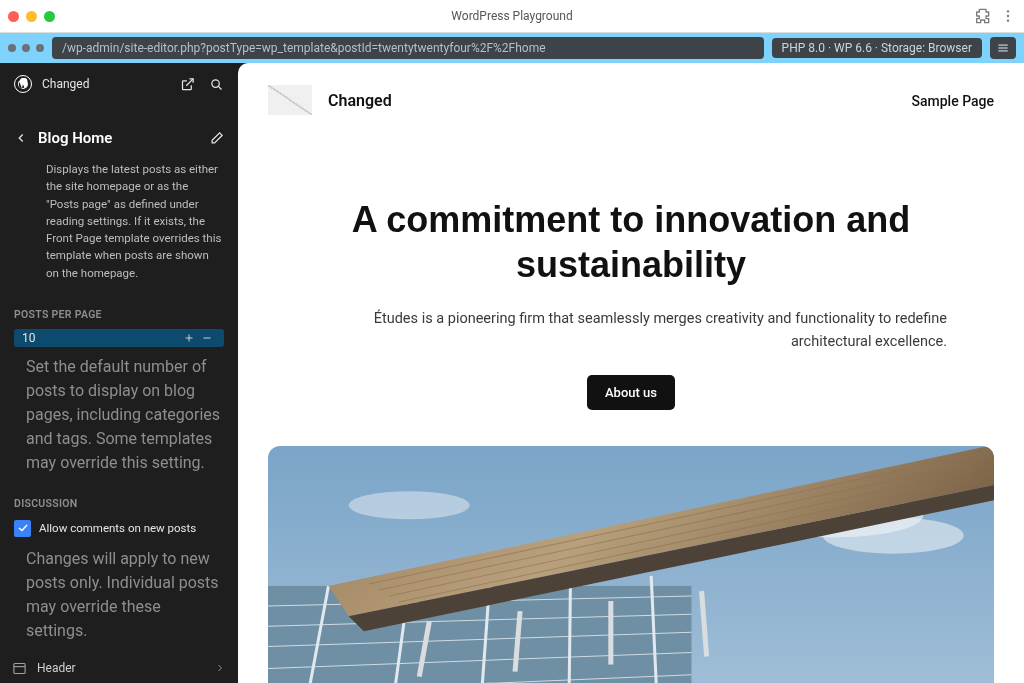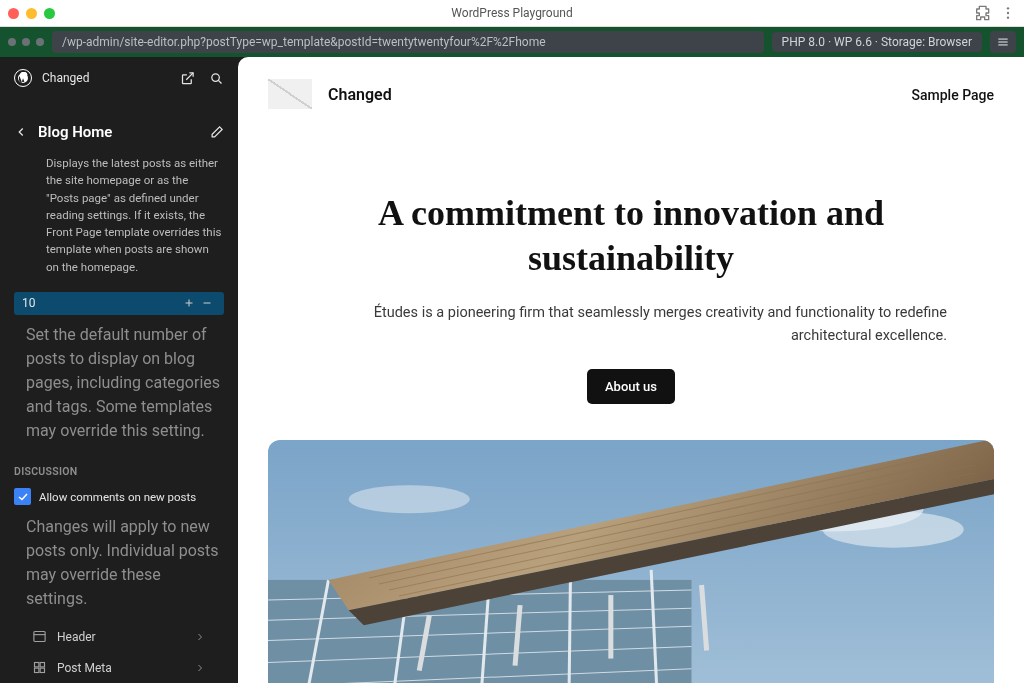--- a/index.html
+++ b/index.html
@@ -6,21 +6,21 @@
   body {
     font-family: -apple-system, BlinkMacSystemFont, "Segoe UI", Roboto, sans-serif;
     background: #f0f0f0;
     width: 1024px;
     height: 683px;
     overflow: hidden;
   }
 
   
   .browser-chrome {
-    height: 27px;
+    height: 33px;
     background: #fff;
     border-bottom: 1px solid #ddd;
     display: flex;
     align-items: center;
     padding: 0 8px;
     position: relative;
   }
   .traffic-lights { display: flex; gap: 7px; }
   .traffic-light { width: 11px; height: 11px; border-radius: 50%; }
   .tl-r { background: #ff5f57; }
@@ -29,21 +29,21 @@
   .chrome-title {
     position: absolute; left: 50%; transform: translateX(-50%);
     font-size: 12px; color: #555;
   }
   .chrome-right { margin-left: auto; display: flex; gap: 8px; color: #444; }
   .chrome-ext-icon, .chrome-menu-icon { width: 16px; height: 16px; opacity: .7; }
 
   
   .pg-bar {
     height: 30px;
-    background: #14532d;
+    background: #7dd3fc;
     display: flex;
     align-items: center;
     padding: 0 8px;
     gap: 8px;
   }
   .pg-dots { display: flex; gap: 6px; }
   .pg-dot { width: 8px; height: 8px; border-radius: 50%; background: #6b7177; }
   .pg-url {
     flex: 1;
     background: #3d4349;
@@ -163,21 +163,21 @@
     background: #3b82f6;
     border-radius: 2px;
     display: flex; align-items: center; justify-content: center;
     color: #fff;
     cursor: pointer;
   }
   .checkbox svg { width: 12px; height: 12px; }
   .checkbox-label { color: #e5e5e5; font-size: 11.5px; }
 
   .area-item {
-    padding: 8px 32px;
+    padding: 8px 12px;
     display: flex;
     align-items: center;
     gap: 10px;
     color: #d0d0d0;
     cursor: pointer;
   }
   .area-icon { width: 15px; height: 15px; color: #a0a0a0; flex-shrink: 0; }
   .area-label { flex: 1; font-size: 12px; }
   .area-chevron { width: 12px; height: 12px; color: #8e8e8e; }
 
@@ -217,21 +217,21 @@
   .site-nav { margin-left: auto; }
   .site-nav-link { color: #111; font-size: 14px; font-weight: 500; cursor: pointer; }
 
   .hero {
     max-width: 680px;
     margin: 60px auto 30px;
     text-align: center;
     padding: 0 24px;
   }
   .hero-title {
-    font-family: Liberation Serif, serif;
+    font-family: Liberation Sans, sans-serif;
     font-size: 36px;
     line-height: 1.25;
     color: #111;
     margin-bottom: 20px;
   }
   .hero-sub {
     font-size: 14.5px;
     color: #3a3a3a;
     line-height: 1.6;
     margin-bottom: 22px;
@@ -323,20 +323,21 @@
           <polyline points="15 18 9 12 15 6"></polyline>
         </svg>
       <div class="panel-title">Blog Home</div>
       <svg class="edit-icon" viewBox="0 0 24 24" fill="none" stroke="currentColor" stroke-width="2">
           <path d="M17 3l4 4-12 12H5v-4L17 3z"></path>
         </svg>
     </div>
 
     <div class="panel-desc">Displays the latest posts as either the site homepage or as the "Posts page" as defined under reading settings. If it exists, the Front Page template overrides this template when posts are shown on the homepage.</div>
 
+    <div class="section-label">POSTS PER PAGE</div>
     <div class="number-control">
       <span class="number-value">10</span>
       <span class="num-btn">
         <svg width="12" height="12" viewBox="0 0 24 24" fill="none" stroke="currentColor" stroke-width="2">
             <line x1="12" y1="5" x2="12" y2="19"></line>
             <line x1="5" y1="12" x2="19" y2="12"></line>
           </svg>
       </span>
       <span class="num-btn">
         <svg width="12" height="12" viewBox="0 0 24 24" fill="none" stroke="currentColor" stroke-width="2">

